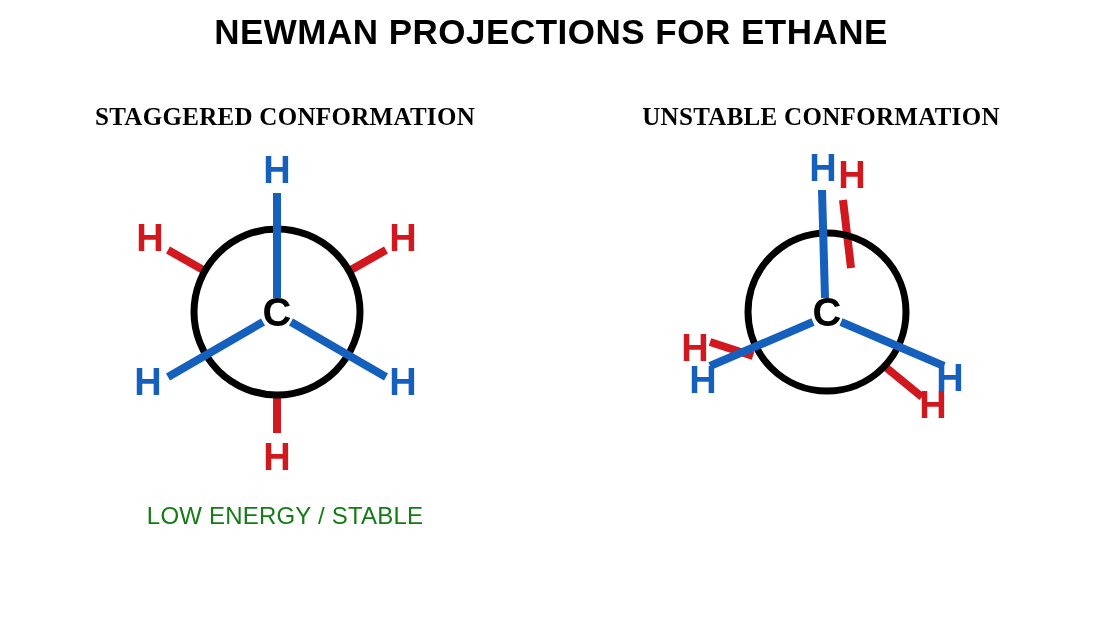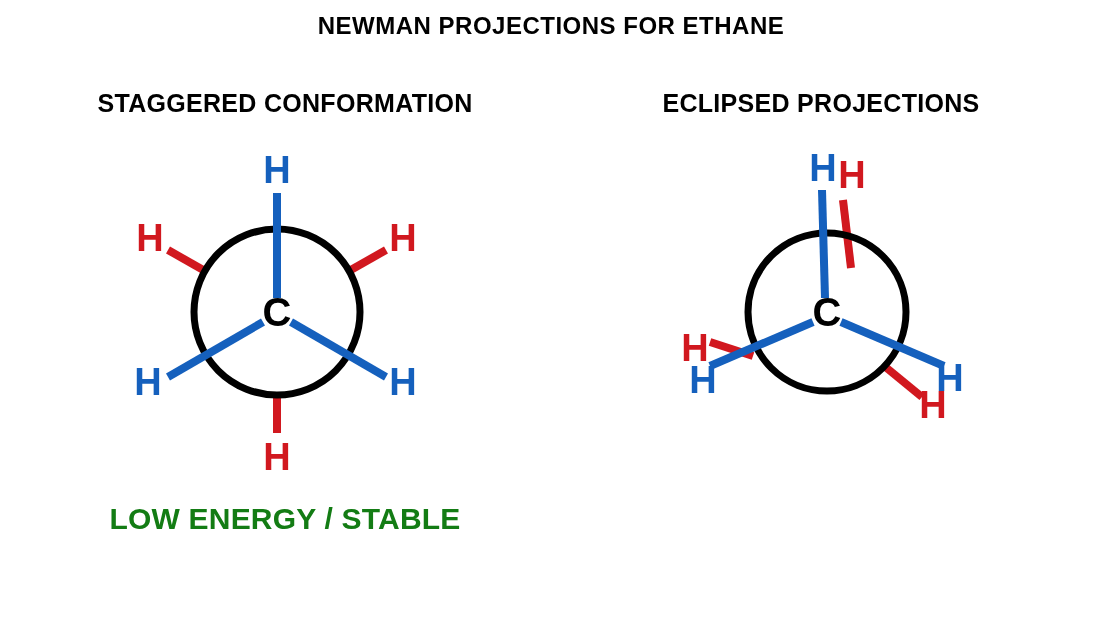--- a/index.html
+++ b/index.html
@@ -20,46 +20,46 @@
     inset: 0;
     width: 1102px;
     height: 620px;
   }
   .title {
     position: absolute;
     top: 12px;
     left: 0;
     width: 1102px;
     text-align: center;
-    font-size: 24px;
+    font-size: 35px;
     font-weight: bold;
     letter-spacing: 0.5px;
     color: #000000;
     font-family: "Liberation Sans", sans-serif;
     white-space: nowrap;
   }
   .subtitle {
     position: absolute;
-    top: 89px;
+    top: 103px;
     font-size: 25px;
     font-weight: bold;
     color: #000000;
     letter-spacing: 0.3px;
     text-align: center;
     white-space: nowrap;
-    font-family: Liberation Sans, sans-serif;
+    font-family: Liberation Serif, serif;
   }
   .subtitle.left  { left: 0;   width: 570px; }
   .subtitle.right { left: 540px; width: 562px; }
 
   .caption {
     position: absolute;
     top: 502px;
-    font-size: 30px;
-    font-weight: bold;
+    font-size: 24px;
+    font-weight: normal;
     letter-spacing: 0.2px;
     text-align: center;
     white-space: nowrap;
     font-family: "Liberation Sans", sans-serif;
   }
   .caption.left  { left: 0;   width: 570px; }
   .caption.right { left: 540px; width: 562px; }
 
   .diagram {
     position: absolute;
@@ -85,21 +85,21 @@
   }
 </style>
 </head>
 <body>
 
 <div id="root">
 
   <div class="title">NEWMAN PROJECTIONS FOR ETHANE</div>
 
   <div class="subtitle left">STAGGERED CONFORMATION</div>
-  <div class="subtitle right">ECLIPSED PROJECTIONS</div>
+  <div class="subtitle right">UNSTABLE CONFORMATION</div>
 
   <div class="diagram staggered">
     <svg width="435" height="365" viewBox="0 0 435 365">
       <g id="stag-back">
           <line x1="145" y1="141" x2="108" y2="120" stroke="#d1181f" stroke-width="8" stroke-linecap="butt"></line>
           <line x1="289" y1="141" x2="326" y2="120" stroke="#d1181f" stroke-width="8" stroke-linecap="butt"></line>
           <line x1="217" y1="265" x2="217" y2="303" stroke="#d1181f" stroke-width="8" stroke-linecap="butt"></line>
         </g>
       <circle id="stag-circle" cx="217" cy="182" r="83" fill="none" stroke="#000000" stroke-width="7"></circle>
       <g id="stag-front">

